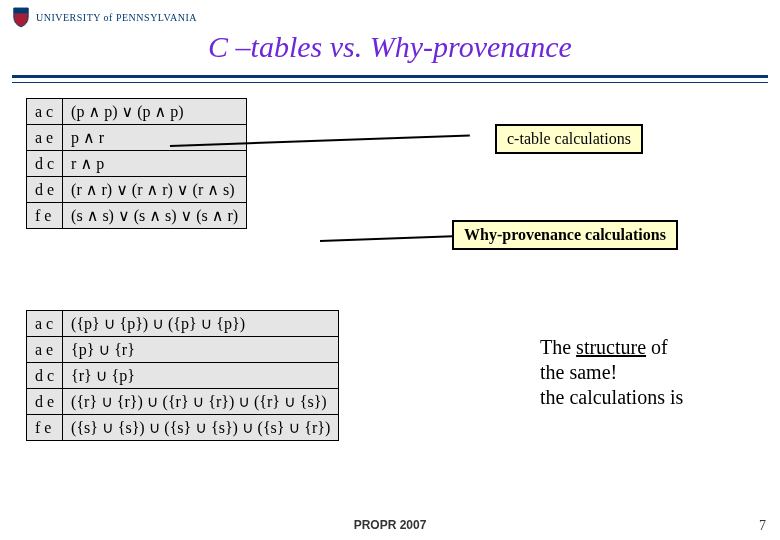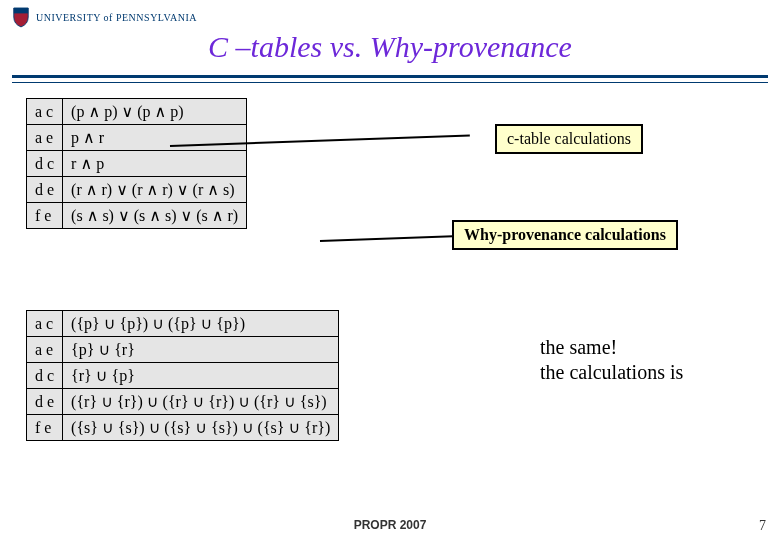--- a/index.html
+++ b/index.html
@@ -187,18 +187,19 @@
 </tbody>
   </table>
 
 <div class="callout-line" style="left:170px; top:145px; width:300px; transform:rotate(-2deg);"></div>
 <div class="callout" style="top:124px; left:455px;margin-left:40px;">c-table calculations</div>
 
 <div class="callout-line" style="left:320px; top:240px; width:140px; transform:rotate(-2deg);"></div>
 <div class="callout" style="top:220px; left:452px;font-weight:bold;">Why-provenance calculations</div>
 
 <div class="note" style="top:335px; left:540px;">
+  <div><span>The </span><span class="underline">structure</span><span> of</span></div>
   <div>the same!</div>
   <div>the calculations is</div>
 </div>
 
 <div class="footer">PROPR 2007</div>
 <div class="pagenum">7</div>
 
 </body></html>

